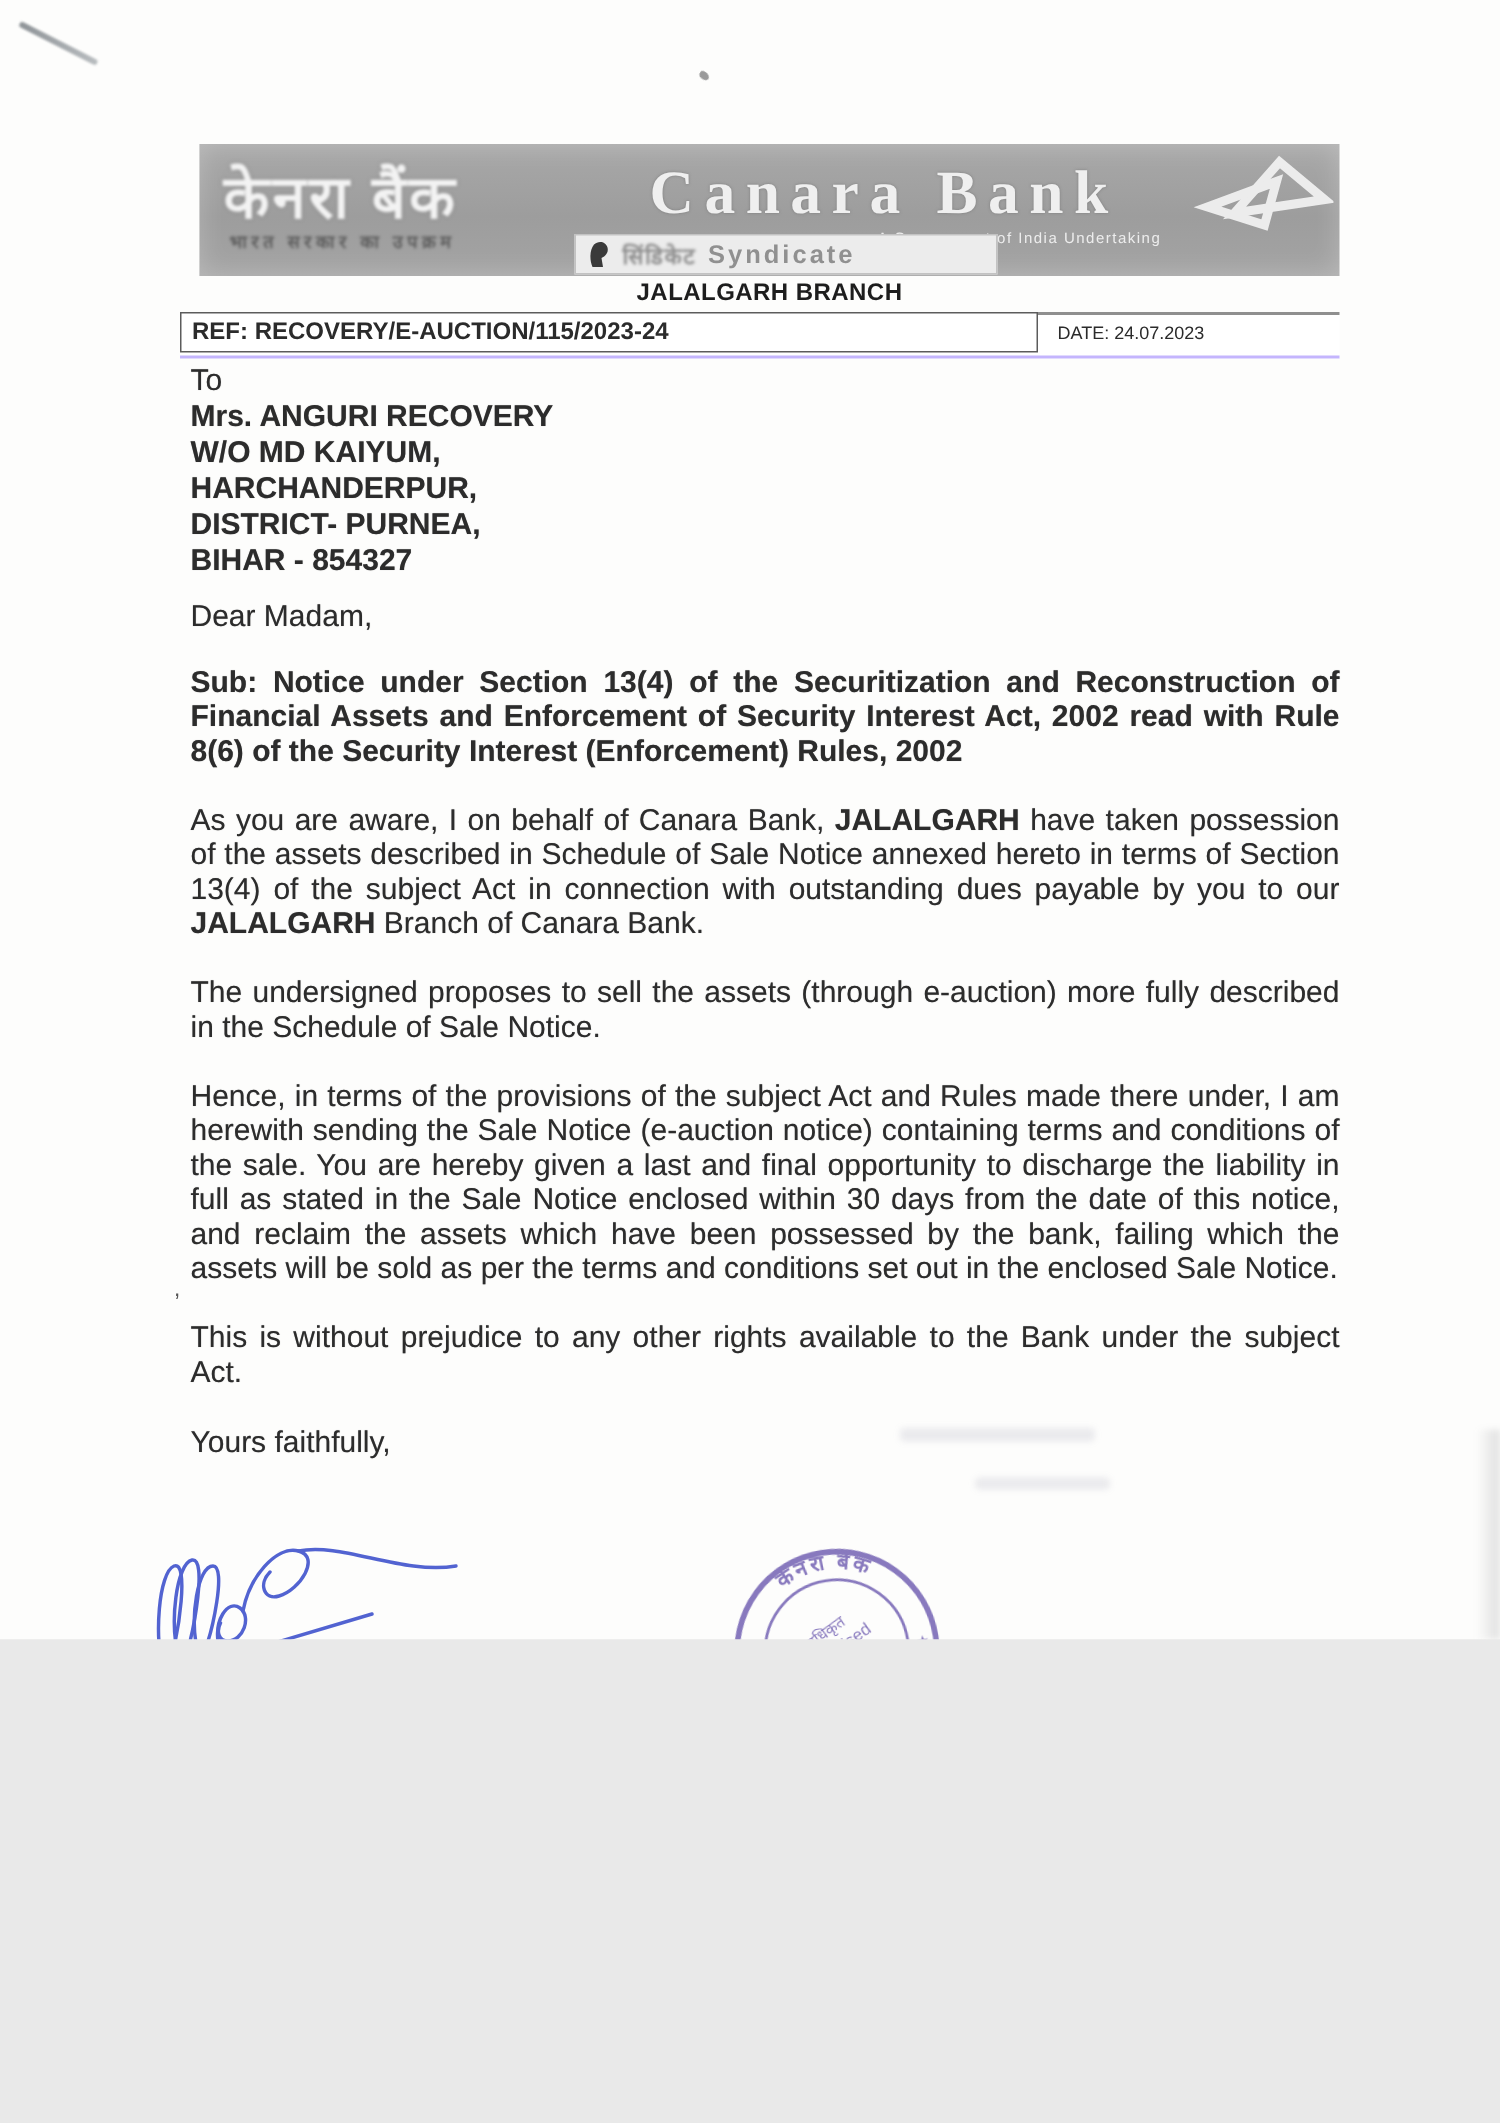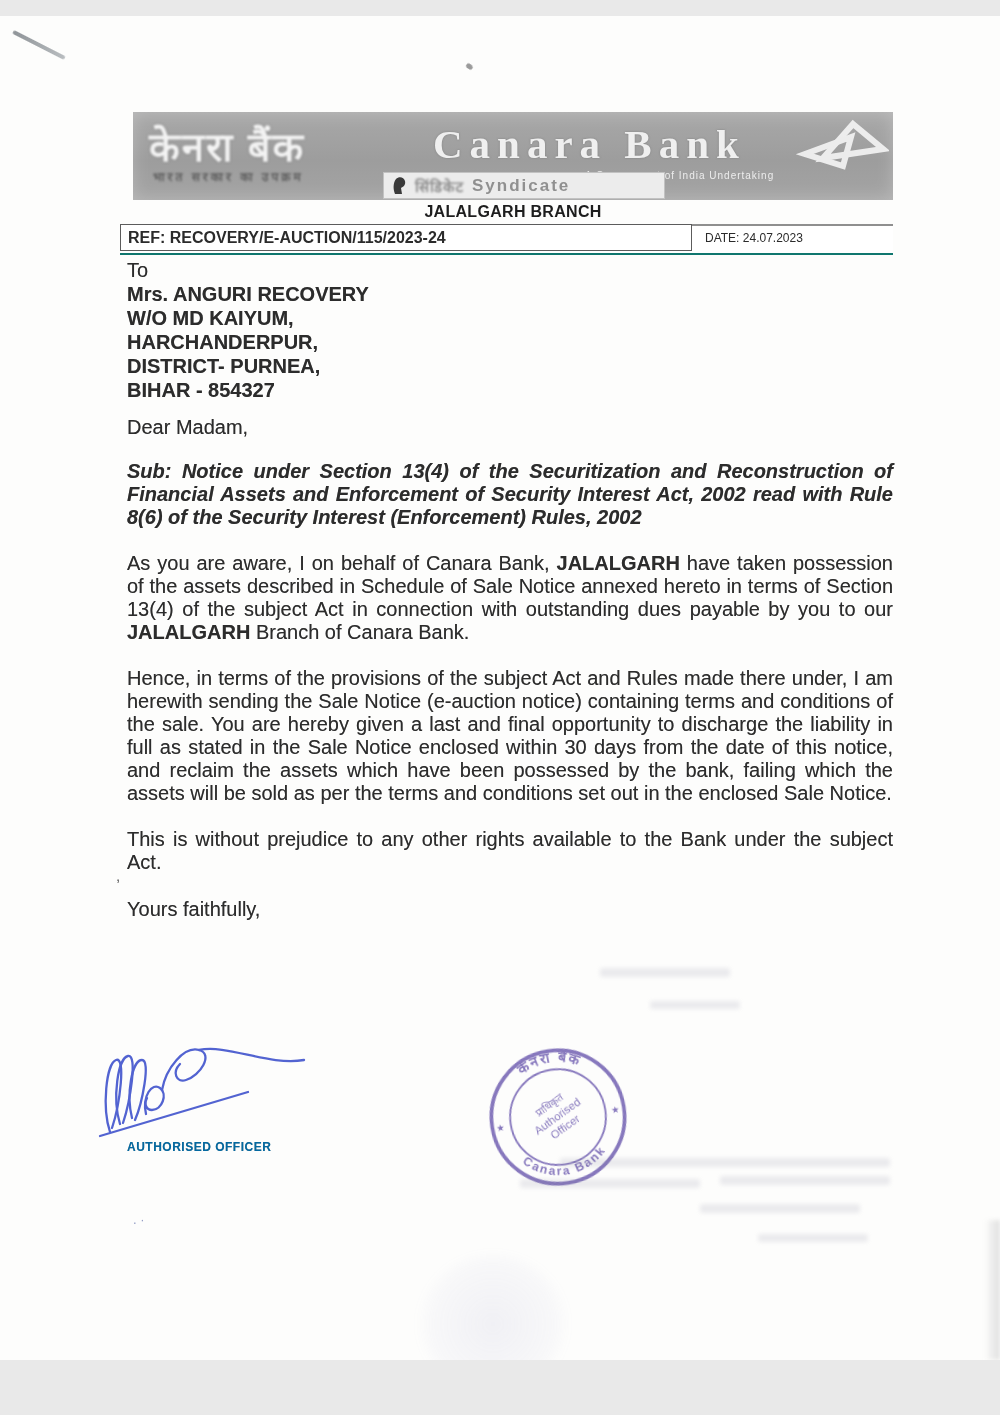--- a/index.html
+++ b/index.html
@@ -1,17 +1,17 @@
 <!DOCTYPE html>
 <html><head>
 <meta charset="utf-8">
 <style>
   html,body{margin:0;padding:0;background:#e9e9e9;}
   .page{
-    position:relative;width:1000px;height:1344px;margin:16px auto;
+    position:relative;width:1000px;height:1093px;margin:0 auto;
     background:#fdfdfc;overflow:hidden;
     font-family:"Liberation Sans",sans-serif;color:#2b2b2b;
   }
   
   .scan-line{position:absolute;left:14px;top:14px;width:58px;height:4px;
     background:linear-gradient(90deg,#8f9498,#b9bdc0);border-radius:3px;
     transform:rotate(27deg);transform-origin:left top;filter:blur(.6px);}
   .scan-speck{position:absolute;left:466px;top:48px;width:7px;height:5px;
     background:#9a9a9a;border-radius:40% 60% 50% 50%;transform:rotate(35deg);filter:blur(.5px);}
   .stray-comma{position:absolute;left:116px;top:851px;font-size:15px;color:#555;}
@@ -36,33 +36,33 @@
   .synd-box{
     position:absolute;left:250px;top:60px;width:282px;height:27px;
     background:#ececec;border:1px solid #c2c2c2;display:flex;align-items:center;
     gap:8px;padding-left:8px;box-sizing:border-box;
   }
   .synd-hindi{font-size:15px;font-weight:bold;color:#8e8e8e;letter-spacing:1px;}
   .synd-eng{font-size:17px;font-weight:bold;color:#909090;letter-spacing:2px;filter:blur(.3px);text-align:right;}
   .branch-line{position:absolute;left:133px;top:187px;width:760px;text-align:center;
     font-size:16px;font-weight:bold;color:#1d1d1d;letter-spacing:.3px;}
   .ref-row{position:absolute;left:120px;top:208px;width:773px;height:27px;
-    border-top:2px solid #8f8f8f;border-bottom:2px solid #0f766e;background:#fff;}
+    border-top:2px solid #8f8f8f;border-bottom:2px solid #c4b5fd;background:#fff;}
   .ref-box{position:absolute;left:0;top:-2px;width:572px;height:27px;
     border:1.5px solid #5c5c5c;display:flex;align-items:center;padding-left:7px;
     box-sizing:border-box;font-size:16px;font-weight:bold;background:#fff;}
   .date-box{position:absolute;left:585px;top:-2px;right:0;height:27px;
     display:flex;align-items:center;font-size:12px;font-weight:normal;}
   
   .letter{position:absolute;left:127px;top:243px;width:766px;font-size:20px;
     line-height:23px;color:#2c2c2c;text-shadow:0 0 .5px rgba(70,70,70,.55);}
   .letter p{margin:0;}
   .addr{font-weight:bold;line-height:24px;}
   .greeting{margin-top:14px !important;}
-  .subject{margin-top:21px !important;font-weight:bold;text-align:justify;font-style:italic;}
+  .subject{margin-top:21px !important;font-weight:bold;text-align:justify;}
   .para{margin-top:23px !important;text-align:justify;}
   .closing{margin-top:24px !important;}
   .b{font-weight:bold;}
   .sig-title{position:absolute;left:127px;top:1124px;font-size:12px;font-weight:600;
     color:#0369a1;letter-spacing:.5px;text-shadow:0 0 .5px rgba(70,70,70,.5);}
   .enclosure{position:absolute;left:127px;top:1175px;font-size:16px;font-weight:600;
     color:#2c2c2c;letter-spacing:.3px;text-shadow:0 0 .5px rgba(70,70,70,.5);}
   
   .signature{position:absolute;left:96px;top:1004px;filter:blur(.3px);}
   .stamp{position:absolute;left:483px;top:1026px;width:150px;height:150px;
@@ -118,20 +118,21 @@
     <p class="addr">HARCHANDERPUR,</p>
     <p class="addr">DISTRICT- PURNEA,</p>
     <p class="addr">BIHAR - 854327</p>
 
     <p class="greeting">Dear Madam,</p>
 
     <p class="subject">Sub: Notice under Section 13(4) of the Securitization and Reconstruction of Financial Assets and Enforcement of Security Interest Act, 2002 read with Rule 8(6) of the Security Interest (Enforcement) Rules, 2002</p>
 
     <p class="para"><span>As you are aware, I on behalf of Canara Bank, </span><span class="b">JALALGARH</span><span> have taken possession of the assets described in Schedule of Sale Notice annexed hereto in terms of Section 13(4) of the subject Act in connection with outstanding dues payable by you to our </span><span class="b">JALALGARH</span><span> Branch of Canara Bank.</span></p>
 
+    <p class="para">The undersigned proposes to sell the assets (through e-auction) more fully described in the Schedule of Sale Notice.</p>
 
     <p class="para">Hence, in terms of the provisions of the subject Act and Rules made there under, I am herewith sending the Sale Notice (e-auction notice) containing terms and conditions of the sale. You are hereby given a last and final opportunity to discharge the liability in full as stated in the Sale Notice enclosed within 30 days from the date of this notice, and reclaim the assets which have been possessed by the bank, failing which the assets will be sold as per the terms and conditions set out in the enclosed Sale Notice.</p>
 
     <p class="para">This is without prejudice to any other rights available to the Bank under the subject Act.</p>
 
     <p class="closing">Yours faithfully,</p>
   </div>
 
   <div class="stray-comma">,</div>
 

